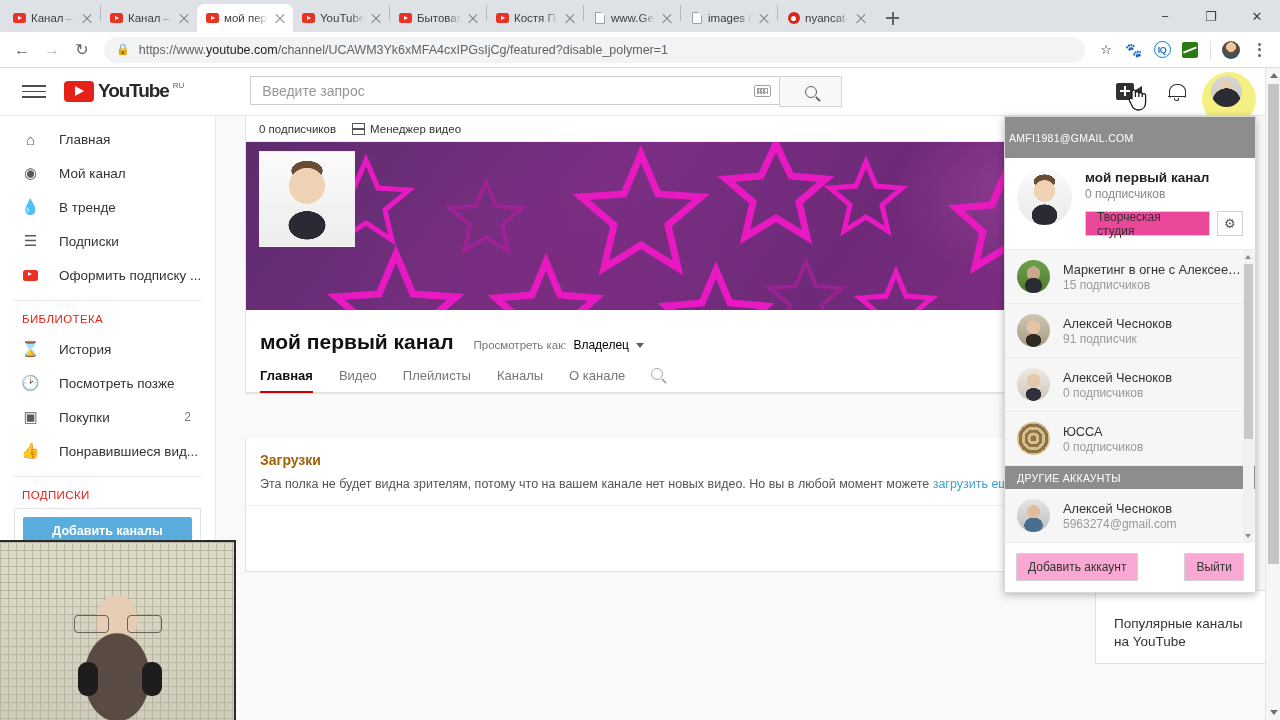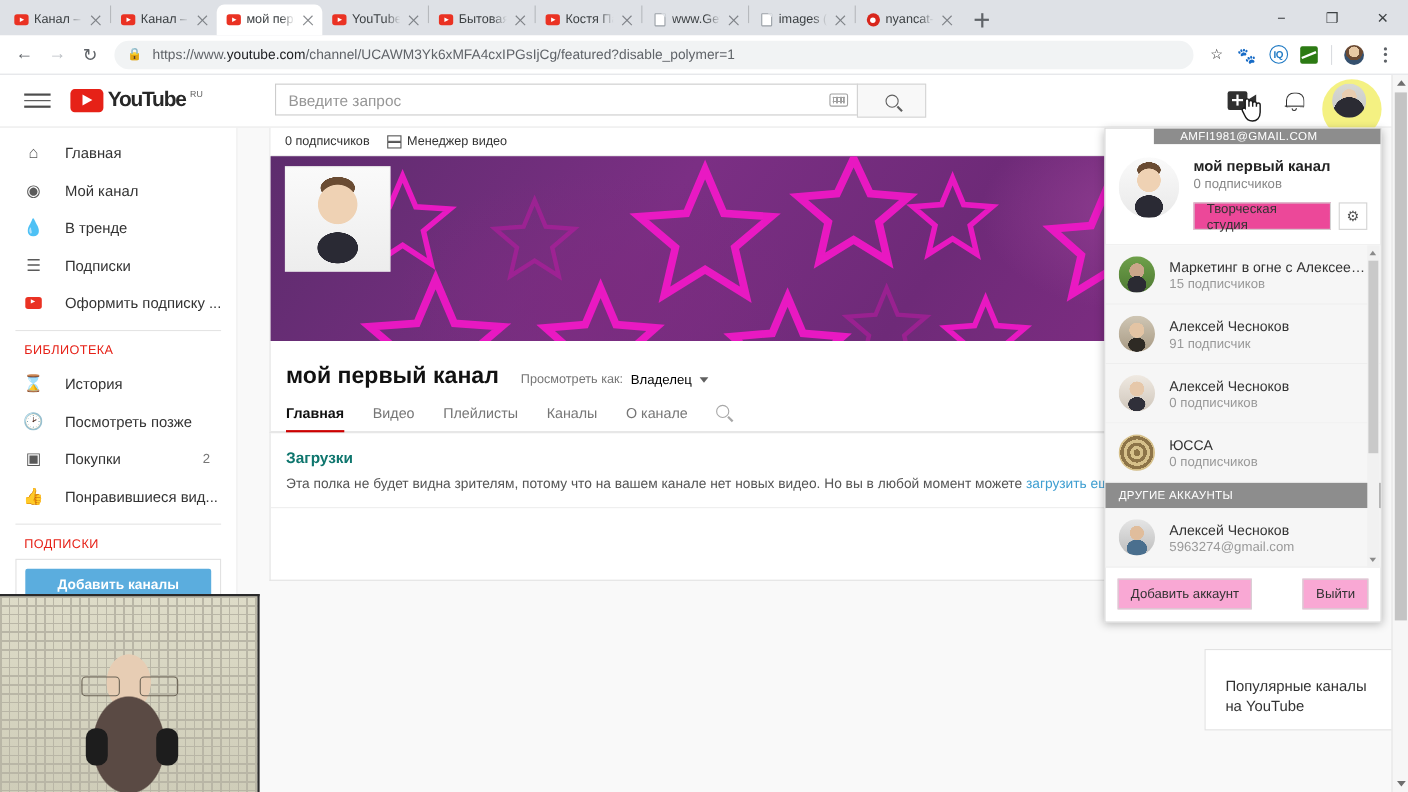--- a/index.html
+++ b/index.html
@@ -220,43 +220,43 @@
   .ch-tabs { display:flex; align-items:flex-end; gap:26px; padding:14px 14px 0 14px;
      border-bottom:1px solid #e2e2e2; }
   .ch-tab { font-size:13px; color:#767676; padding-bottom:9px; position:relative;}
   .ch-tab.active { color:#111; font-weight:bold; }
   .ch-tab.active::after{content:"";position:absolute;left:0;right:0;bottom:-1px;
      height:2.5px;background:#cc0000;}
   .ch-tab-search { padding-bottom:9px; opacity:.55; }
 
   .shelf { background:#fff; border:1px solid #e2e2e2; border-top:none;
      width:1007px; }
-  .shelf-title { font-size:14px; font-weight:bold; color:#0f766e; padding:14px 14px 9px 14px;}
+  .shelf-title { font-size:14px; font-weight:bold; color:#a16207; padding:14px 14px 9px 14px;margin-top:44px;}
   .shelf-note { font-size:12.5px; color:#555; padding:0 14px 14px 14px;
      border-bottom:1px solid #eee; white-space:nowrap; overflow:hidden;}
   .shelf-note a { color:#3f9fd1; text-decoration:none; }
   .add-sec-wrap { display:flex; justify-content:flex-end; padding:17px 0 20px 0;}
   .add-sec-btn { border:1px solid #d3d3d3; background:#fff; height:28px;
      display:flex; align-items:center; gap:8px; padding:0 13px; font-size:12.5px;
      color:#333;}
   .plus-circle { width:13px;height:13px;border-radius:50%;background:#4d4d4d;
      position:relative;}
   .plus-circle::before{content:"";position:absolute;left:3px;top:5.8px;width:7px;height:1.6px;background:#fff;}
   .plus-circle::after{content:"";position:absolute;left:5.7px;top:3px;width:1.6px;height:7px;background:#fff;}
 
   .popular-box { position:absolute; right:-1px; bottom:56px; width:186px; height:74px;
      background:#fff; border:1px solid #e2e2e2; padding:24px 0 0 18px;
      font-size:13.5px; color:#333; line-height:18px; }
 
   
   .acct-panel { position:absolute; right:24px; top:48px; width:252px;
      background:#fff; box-shadow:0 2px 8px rgba(0,0,0,.28); z-index:30;
      border:1px solid #d8d8d8; }
-  .acct-email { height:14px; background:#8d8d8d; color:#fff; font-size:10.5px;
-     display:flex; align-items:center; padding-left:24px; letter-spacing:.3px;margin-left:44px;}
+  .acct-email { height:41px; background:#8d8d8d; color:#fff; font-size:10.5px;
+     display:flex; align-items:center; padding-left:4px; letter-spacing:.3px;}
   .acct-me { display:flex; gap:13px; padding:12px 12px 13px 12px;
      border-bottom:1px solid #eee;}
   .ava-sq { width:55px;height:55px;flex:0 0 55px;border-radius:50%;overflow:hidden;
      background:
        radial-gradient(ellipse 18px 15px at 50% 82%, #2a2a34 0 70%, transparent 72%),
        radial-gradient(circle at 50% 38%, #efd2b4 0 24%, transparent 25%),
        radial-gradient(ellipse 15px 10px at 50% 21%, #6a4c33 0 70%, transparent 72%),
        linear-gradient(#fafafa,#e9e9e9);}
   .acct-name { font-size:13.5px; font-weight:bold; color:#222; }
   .acct-sub { font-size:12px; color:#888; margin-top:2px; }

